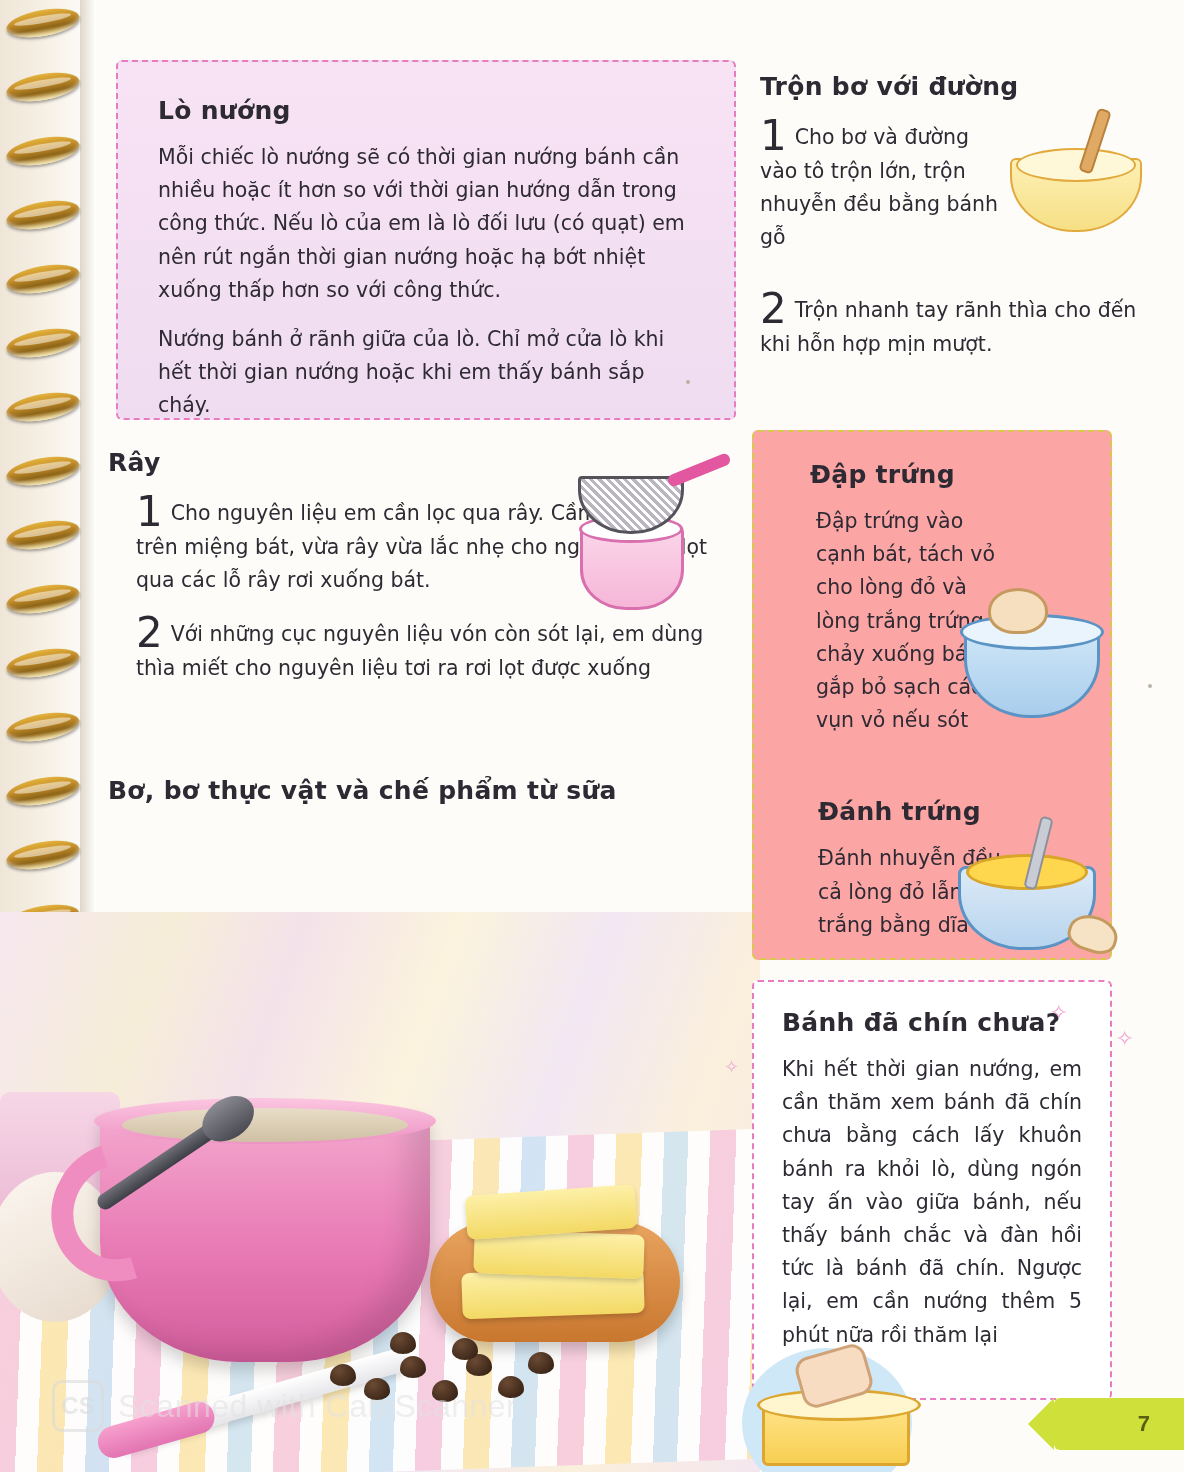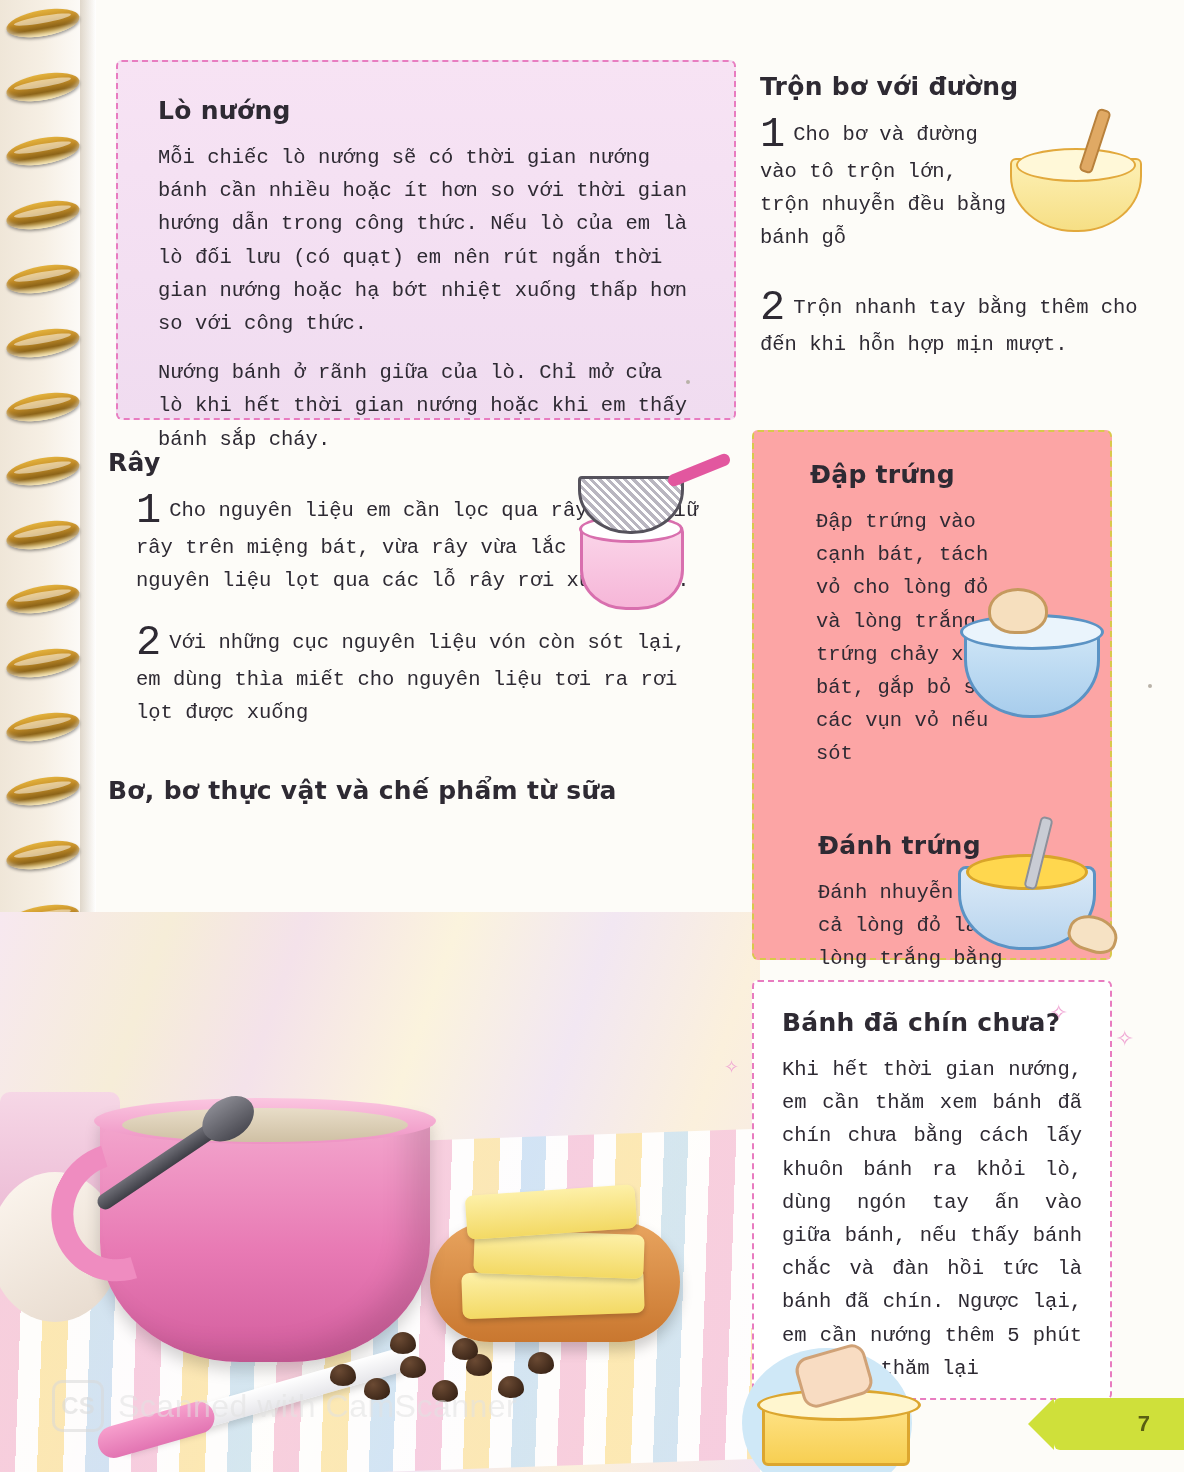--- a/index.html
+++ b/index.html
@@ -128,21 +128,21 @@
   .watermark .wtext{
     font-family:"Liberation Sans", sans-serif;font-size:32px;color:#e2e2e2;letter-spacing:.5px;
   }
 
   
   .hand{font-family:"DejaVu Sans", sans-serif;color:#2e2a33;}
   h2.sec{
     font-size:25px;font-weight:600;margin:0 0 16px 0;color:#2e2a33;letter-spacing:.3px;
   }
   p.body{
-    font-size:20.5px;line-height:1.62;margin:0 0 16px 0;color:#2e2a33;font-family:Liberation Mono, monospace;
+    font-size:20.5px;line-height:1.62;margin:0 0 16px 0;color:#2e2a33;
   }
   .stepnum{
     font-size:42px;line-height:0.9;color:#2e2a33;font-weight:400;
     display:inline-block;vertical-align:-6px;margin-right:8px;
   }
 
   
   .box-pink{
     position:absolute;border:2px dashed #e87cc0;border-radius:6px;
     background:linear-gradient(180deg,#f7e3f4 0%,#f3dff2 60%,#f0dcf0 100%);
@@ -339,21 +339,21 @@
     <p class="body">Mỗi chiếc lò nướng sẽ có thời gian nướng bánh cần nhiều hoặc ít hơn so với thời gian hướng dẫn trong công thức. Nếu lò của em là lò đối lưu (có quạt) em nên rút ngắn thời gian nướng hoặc hạ bớt nhiệt xuống thấp hơn so với công thức.</p>
     <p class="body">Nướng bánh ở rãnh giữa của lò. Chỉ mở cửa lò khi hết thời gian nướng hoặc khi em thấy bánh sắp cháy.</p>
   </div>
   <div class="dot" style="left:686px;top:380px;"></div>
 
   <div class="hand" id="sift">
     <h2 class="sec">Rây</h2>
     <p class="body indent1">
       <span class="stepnum">1</span><span>Cho nguyên liệu em cần lọc qua rây. Cầm giữ rây trên miệng bát, vừa rây vừa lắc nhẹ cho nguyên liệu lọt qua các lỗ rây rơi xuống bát.</span>
     </p>
-    <p class="body indent1" style="margin-top:28px">
+    <p class="body indent1" style="margin-top:17px">
       <span class="stepnum">2</span><span>Với những cục nguyên liệu vón còn sót lại, em dùng thìa miết cho nguyên liệu tơi ra rơi lọt được xuống</span>
     </p>
     <div class="ill sieve">
       <div class="jar">
           <div class="top"></div>
         </div>
       <div class="mesh"></div>
       <div class="handle2"></div>
     </div>
   </div>
@@ -361,21 +361,21 @@
   <div class="hand" id="butter">
     <h2 class="sec">Bơ, bơ thực vật và chế phẩm từ sữa</h2>
   </div>
 
   <div class="hand" id="mix">
     <h2 class="sec">Trộn bơ với đường</h2>
     <p class="body" style="width:250px">
       <span class="stepnum">1</span><span>Cho bơ và đường vào tô trộn lớn, trộn nhuyễn đều bằng bánh gỗ</span>
     </p>
     <p class="body" style="margin-top:36px">
-      <span class="stepnum">2</span><span>Trộn nhanh tay bằng thêm cho đến khi hỗn hợp mịn mượt.</span>
+      <span class="stepnum">2</span><span>Trộn nhanh tay rãnh thìa cho đến khi hỗn hợp mịn mượt.</span>
     </p>
     <div class="ill bowl-mix">
       <div class="bowl"></div>
       <div class="cream"></div>
       <div class="stick"></div>
     </div>
   </div>
 
   <div class="box-yellow hand" id="box-egg">
     <h2 class="sec" style="padding-left:26px">Đập trứng</h2>

